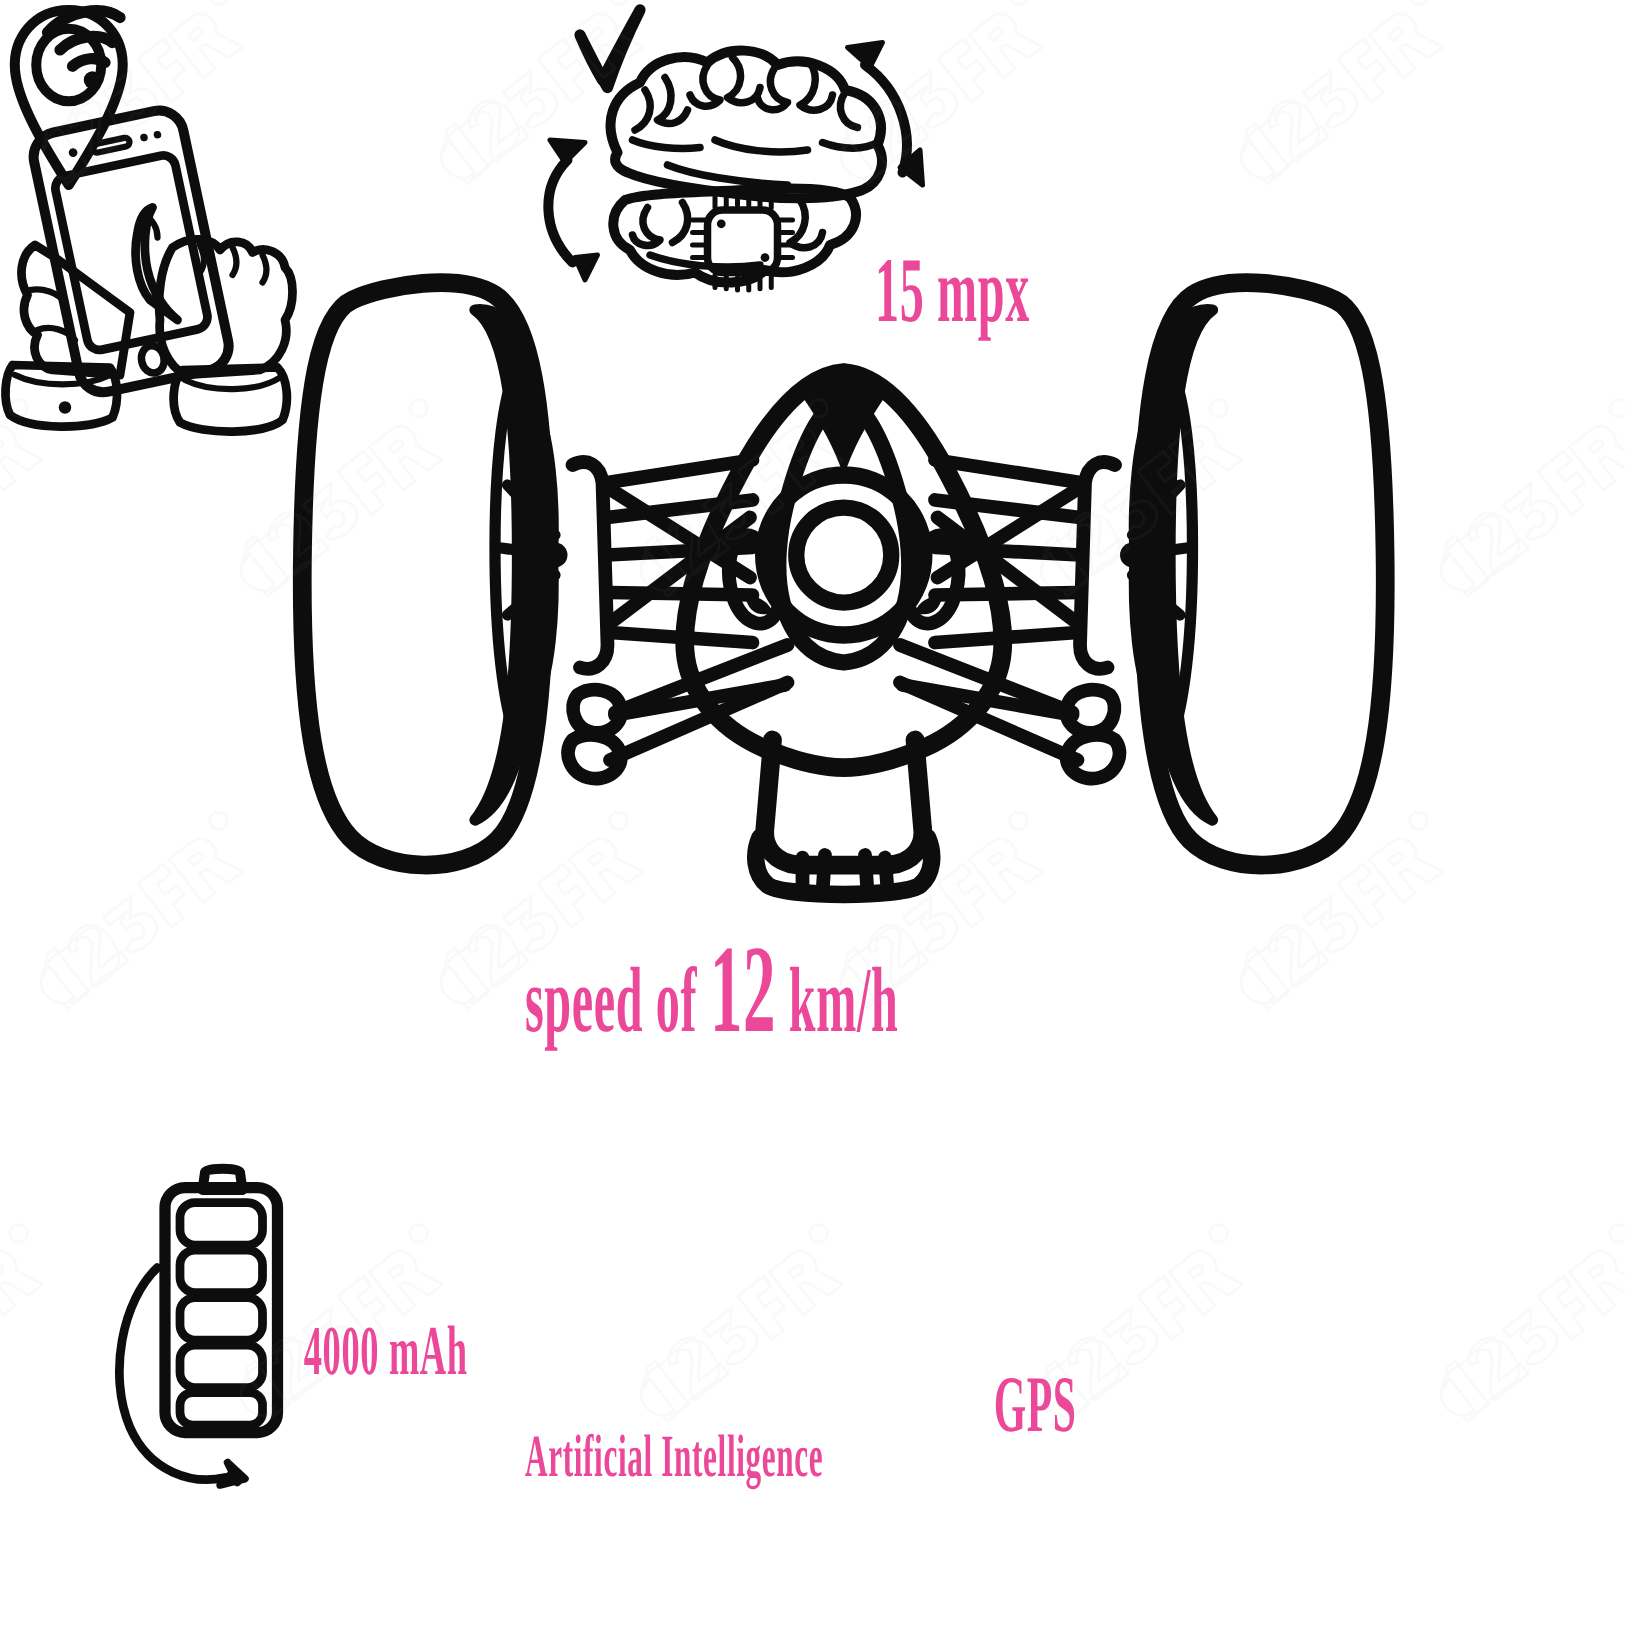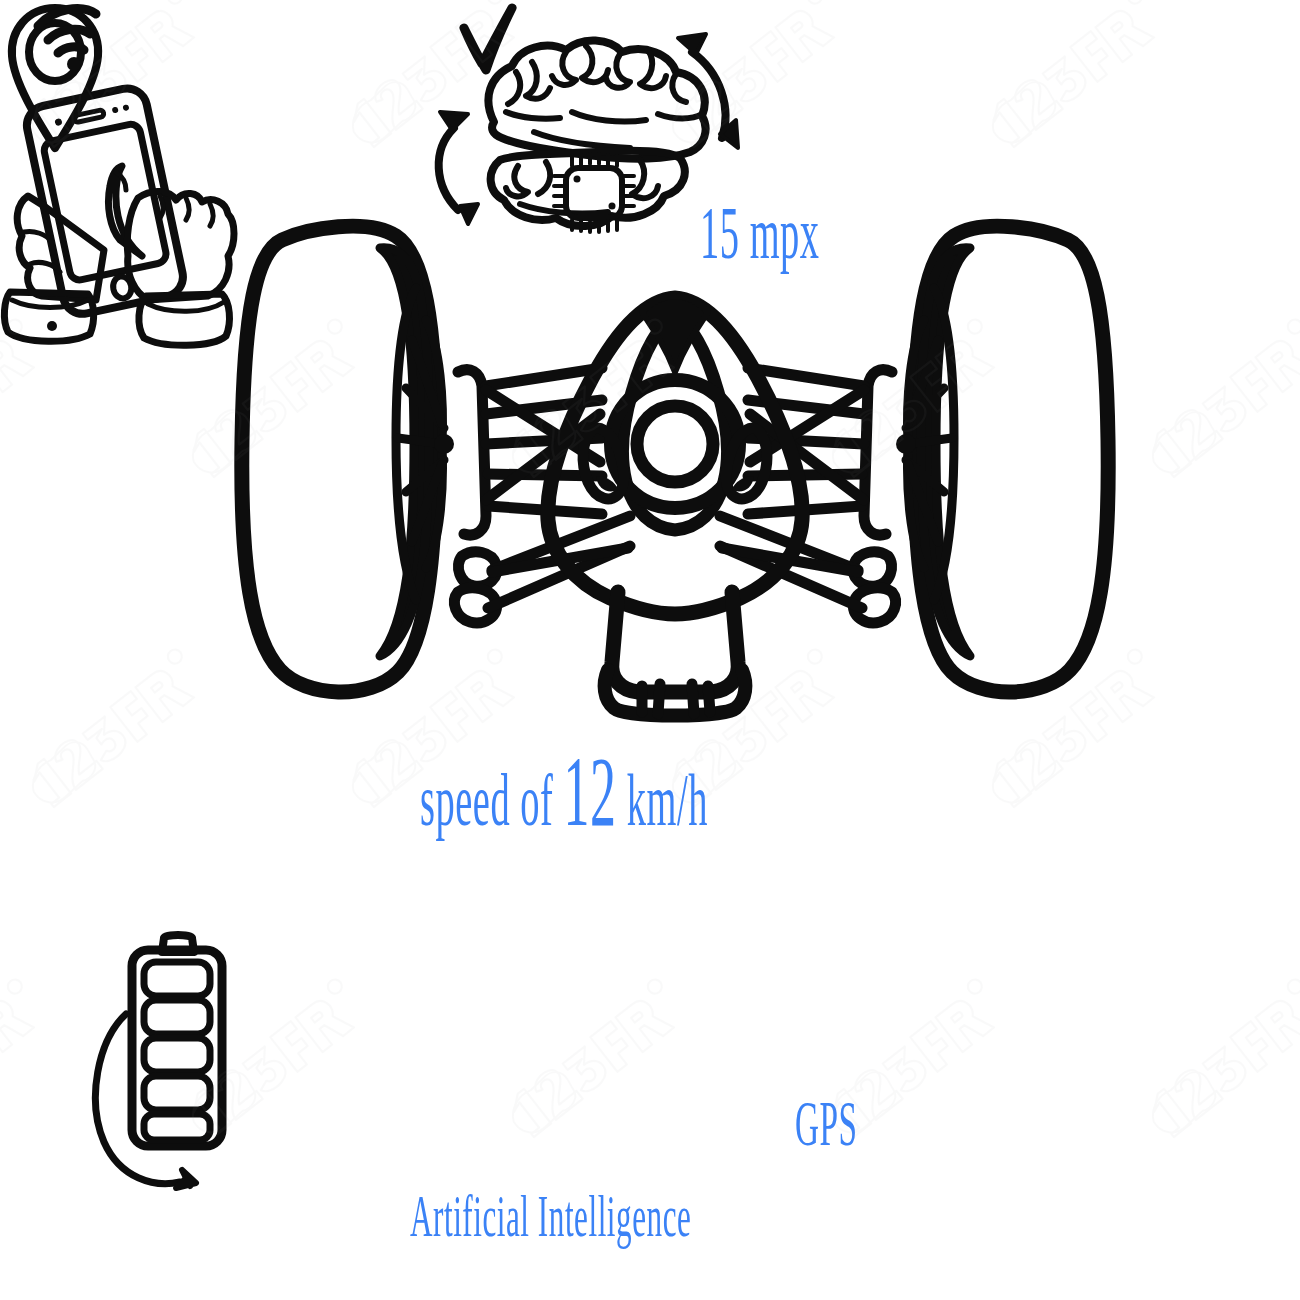--- a/index.html
+++ b/index.html
@@ -34,36 +34,36 @@
   .art {
     position: absolute;
     z-index: 2;
   }
   .art svg { display: block; overflow: visible; }
 
   
   .hand-text {
     position: absolute;
     z-index: 3;
-    color: #3b82f6;
+    color: #ec4899;
     font-family: "Liberation Serif", serif;
-    font-weight: 400;
+    font-weight: 700;
     white-space: nowrap;
     transform-origin: center center;
     line-height: 1;
     letter-spacing: 1px;
   }
   
   .squeeze { display: inline-block; transform: scaleX(0.52); transform-origin: left center; }
 
   #txt-mpx      { left: 700px; top: 196px;  font-size: 74px; }
   #txt-speed    { left: 420px; top: 742px;  font-size: 74px; text-align: center; }
   #txt-speed .big { font-size: 100px; }
   #txt-mah      { left: 243px; top: 1053px; font-size: 56px; }
-  #txt-ai       { left: 410px; top: 1142px; font-size: 60px; margin-top: 44px; }
+  #txt-ai       { left: 420px; top: 1142px; font-size: 48px; }
   #txt-gps      { left: 795px; top: 1092px; font-size: 64px; }
 
   
   #robot       { left: 230px;  top: 200px;  width: 890px;  height: 530px; }
   #battery     { left: 70px;   top: 930px;  width: 215px;  height: 260px; }
   #brain       { left: 420px;  top": 0; top: 895px; width: 330px; height: 245px; }
   #gps-pin     { left: 833px;  top: 935px;  width: 110px;  height: 155px; }
   #phone-hand  { left: 975px;  top": 0; top: 860px;  width: 240px;  height: 350px; }
 </style>
 </head>
@@ -580,20 +580,23 @@
         <rect x="74" y="108" width="66" height="34" rx="12" stroke-width="7"></rect>
         <rect x="74" y="146" width="66" height="34" rx="12" stroke-width="7"></rect>
         <rect x="74" y="184" width="66" height="26" rx="10" stroke-width="7"></rect>
 
         <path d="M56 84 C 28 110, 16 170, 34 212 C 50 248, 84 258, 110 252" stroke-width="7"></path>
         <path d="M112 240 L 126 253 L 106 258 L 116 248 Z M112 240 L 120 256" fill="#0d0d0d" stroke-width="6"></path>
       </g>
     </svg>
   </div>
 
+  <div class="hand-text" id="txt-mah">
+    <span class="squeeze">4000 mAh</span>
+  </div>
 
   <div class="art" id="brain">
     <svg width="330" height="245" viewBox="0 0 330 245">
       <g fill="none" stroke="#0d0d0d" stroke-linecap="round" stroke-linejoin="round">
 
         <path d="M44 28 C 50 42, 56 54, 62 64 C 72 44, 82 26, 92 8
                  C 84 24, 74 46, 66 70 C 60 60, 52 44, 44 28 Z" fill="#0d0d0d" stroke-width="9"></path>
 
         <path d="M74 122 C 62 98, 70 76, 92 66 C 100 48, 126 40, 146 50
                  C 162 36, 190 38, 202 52 C 224 44, 250 54, 256 72

